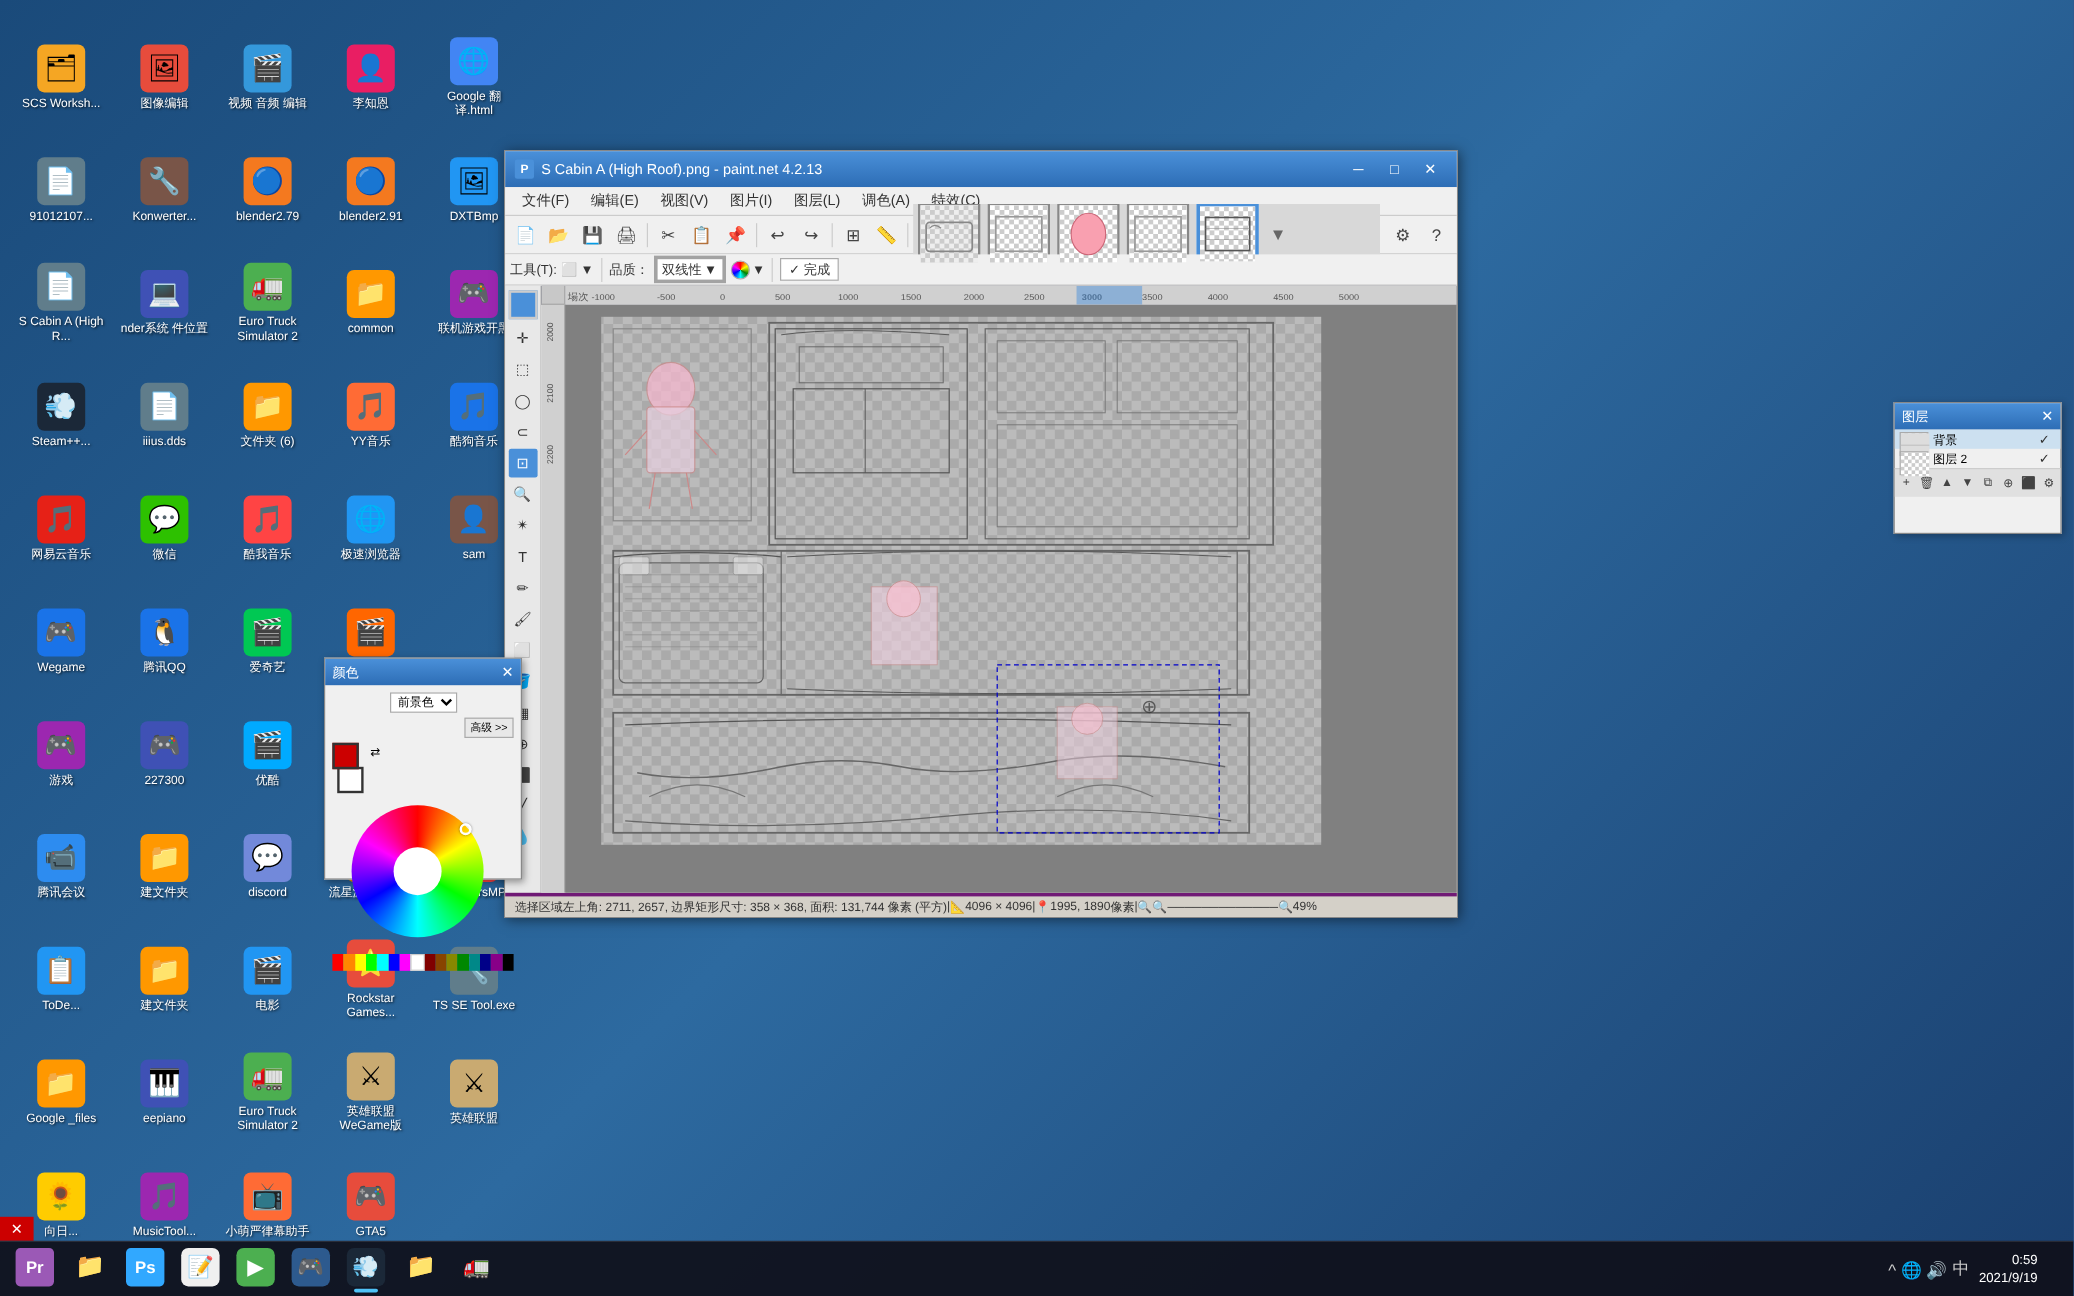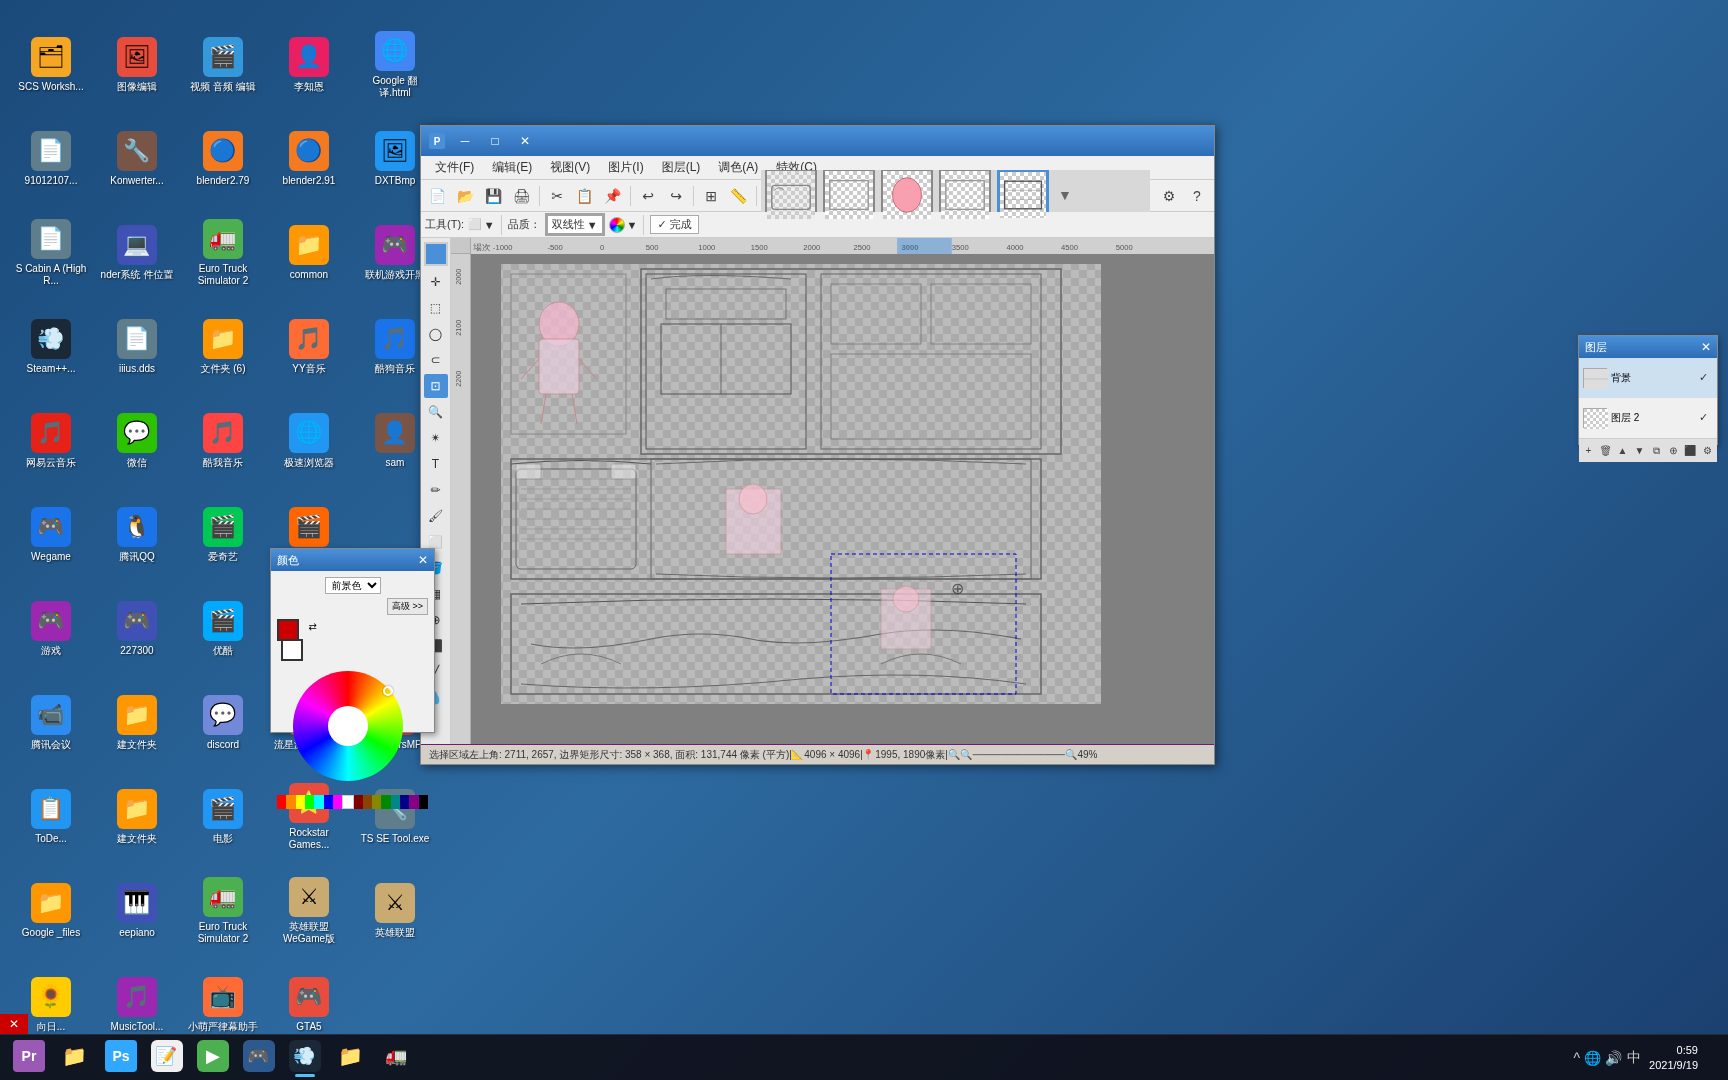--- a/index.html
+++ b/index.html
@@ -234,21 +234,21 @@
       font-size: 12px;
       color: #333;
     }
 
     .tool-btn:hover, .tool-btn.active { background: #4a90d9; color: white; }
 
     
     .status-bar {
       height: 20px;
       background: #d4d0c8;
-      border-top: 1px solid #701a75;
+      border-top: 3px solid #701a75;
       display: flex;
       align-items: center;
       padding: 0 8px;
       font-size: 10px;
       color: #333;
     }
 
     
     .layers-panel {
       position: absolute;
@@ -266,24 +266,24 @@
       background: linear-gradient(to bottom, #4a90d9, #2d6db5);
       display: flex;
       align-items: center;
       padding: 0 6px;
       color: white;
       font-size: 11px;
     }
 
     .layer-item {
       display: flex;
-      align-items: center;
+      align-items: flex-start;
       padding: 2px 4px;
       gap: 4px;
-      height: 40px;
+      height: 16px;
       cursor: pointer;
     }
     .layer-item.active { background: #cce0f0; }
 
     .layer-thumb {
       width: 24px;
       height: 20px;
       background: repeating-conic-gradient(#ccc 0% 25%, #fff 0% 50%) 0 0 / 6px 6px;
       border: 1px solid #aaa;
       flex-shrink: 0;
@@ -802,20 +802,21 @@
     <div class="desktop-icon">
       <div class="icon-img" style="background:#e74c3c">🎮</div>
       <div class="icon-label">GTA5</div>
     </div>
   </div>
 
   <div class="paintnet-window">
 
     <div class="window-titlebar">
       <div class="window-title-icon" style="background:#4a90d9; font-size:10px; color:white; font-weight:bold;">P</div>
+      <span class="window-title-text">S Cabin A (High Roof).png - paint.net 4.2.13</span>
       <div class="window-controls">
         <div class="win-btn">─</div>
         <div class="win-btn">□</div>
         <div class="win-btn close">✕</div>
       </div>
     </div>
 
     <div class="window-content">
 
       <div class="menu-bar">

